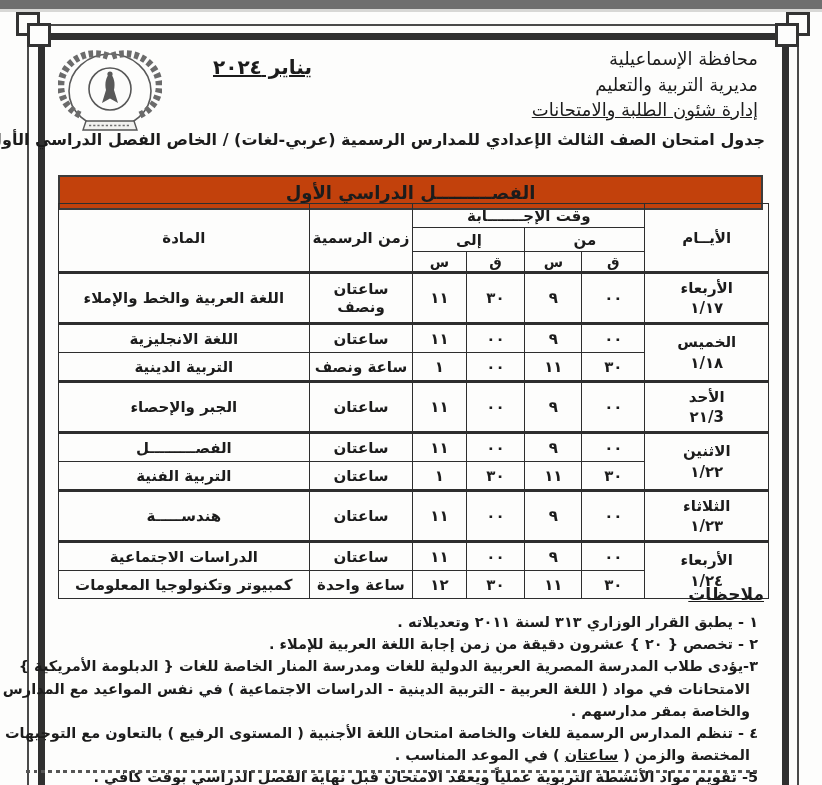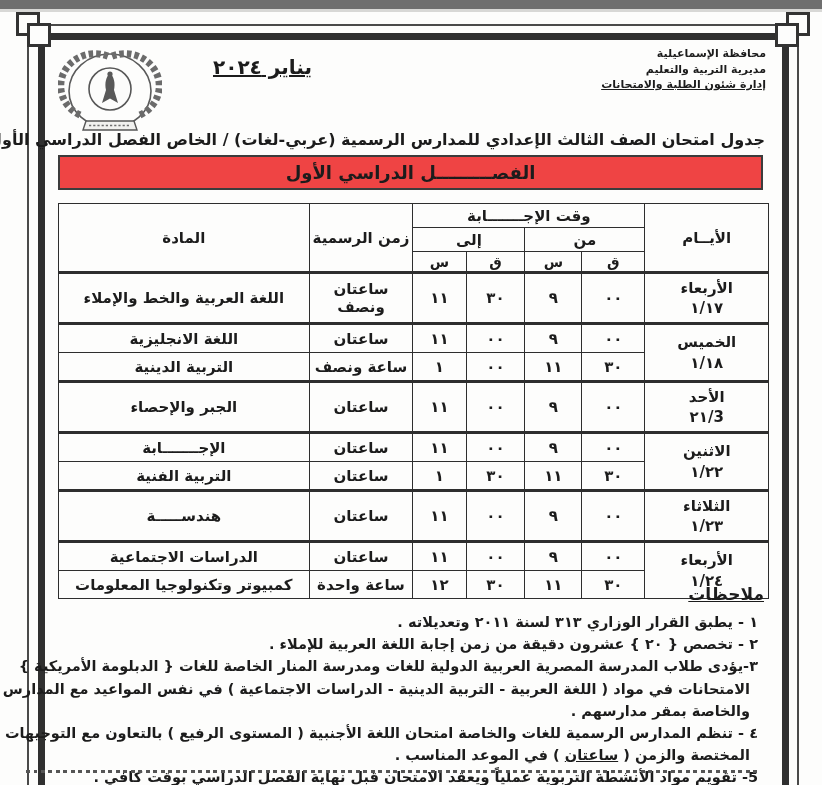--- a/index.html
+++ b/index.html
@@ -12,36 +12,36 @@
   .scan-band{position:absolute;top:0;left:0;right:0;height:9px;background:#6f6f6f;}
   .scan-band2{position:absolute;top:9px;left:0;right:0;height:3px;background:#d8d8d6;}
 
   
   .frame-thin{position:absolute;left:27px;top:24px;right:23px;bottom:-14px;border:2px solid #4a4a4a;}
   .frame-thick{position:absolute;left:38px;top:33px;right:33px;bottom:-14px;border:7px solid #303030;}
   .corner{position:absolute;border:3px solid #333;background:transparent;width:18px;height:18px;}
   .c-tl1{left:16px;top:12px;} .c-tl2{left:27px;top:23px;background:#fdfdfc;}
   .c-tr1{right:12px;top:12px;} .c-tr2{right:23px;top:23px;background:#fdfdfc;}
 
-  .org-block{position:absolute;top:46px;right:56px;text-align:right;font-weight:bold;font-size:11px;line-height:1.42;}
+  .org-block{position:absolute;top:46px;right:64px;text-align:right;font-weight:normal;font-size:18px;line-height:1.42;}
   .org-block .underl{text-decoration:underline;}
   .date-label{
     position:absolute;top:55px;left:213px;width:130px;text-align:left;
     font-size:20px;font-weight:bold;text-decoration:underline;direction:ltr;
   }
   .emblem{position:absolute;left:58px;top:50px;width:104px;height:88px;}
 
   .main-title{
     position:absolute;top:130px;right:57px;left:36px;
     font-size:16px;font-weight:bold;text-align:right;white-space:nowrap;letter-spacing:.2px;
   }
 
   .semester-box{
-    position:absolute;top:155px;right:59px;left:58px;height:31px;
-    border:2px solid #3c3c3c;background:#ef4444;
+    position:absolute;top:175px;right:59px;left:58px;height:31px;
+    border:2px solid #3c3c3c;background:#c2410c;
     text-align:center;font-weight:bold;font-size:18px;line-height:31px;
   }
 
   table.schedule{
     position:absolute;top:203px;right:53px;
     width:711px;border-collapse:collapse;table-layout:fixed;
     font-weight:bold;
   }
   .schedule th,.schedule td{
     border:1.5px solid #2e2e2e;text-align:center;vertical-align:middle;
@@ -185,21 +185,21 @@
       <tr class="group-start short">
         <td rowspan="2" class="day-cell">
           <div>الاثنين</div>
           <div>١/٢٢</div>
         </td>
         <td class="time-cell">٠٠</td>
         <td class="time-cell">٩</td>
         <td class="time-cell">٠٠</td>
         <td class="time-cell">١١</td>
         <td class="duration-cell">ساعتان</td>
-        <td class="subject-cell">الإجـــــــابة</td>
+        <td class="subject-cell">الفصـــــــــل</td>
       </tr>
       <tr class="short">
         <td class="time-cell">٣٠</td>
         <td class="time-cell">١١</td>
         <td class="time-cell">٣٠</td>
         <td class="time-cell">١</td>
         <td class="duration-cell">ساعتان</td>
         <td class="subject-cell">التربية الفنية</td>
       </tr>
       <tr class="group-start tall">

